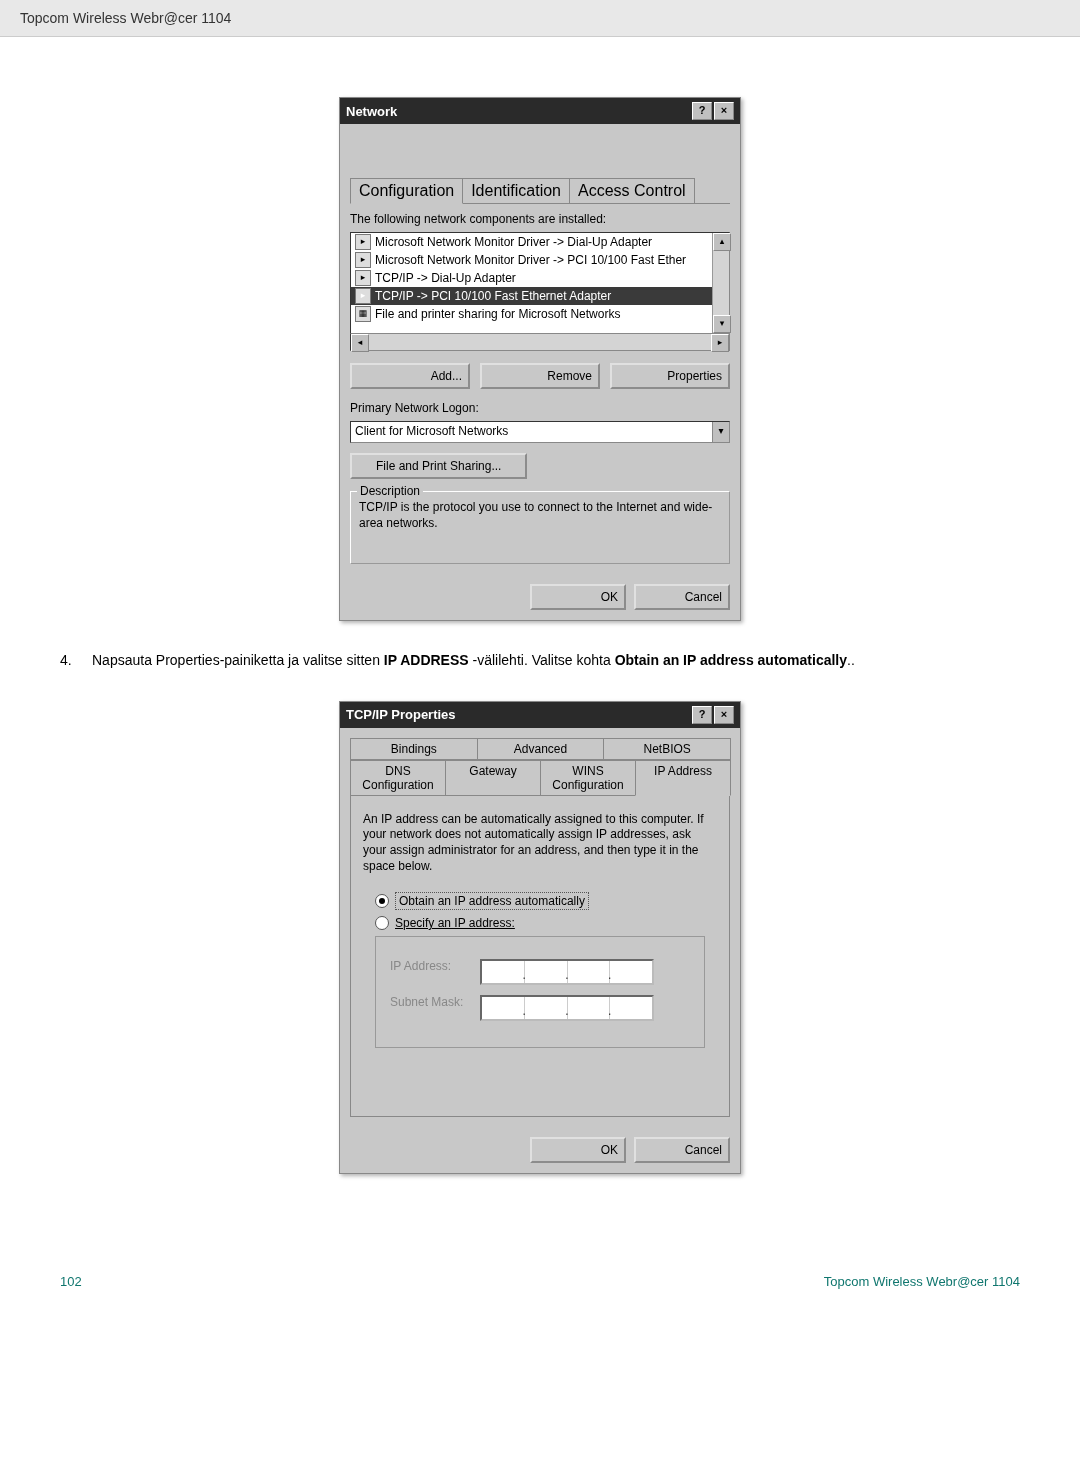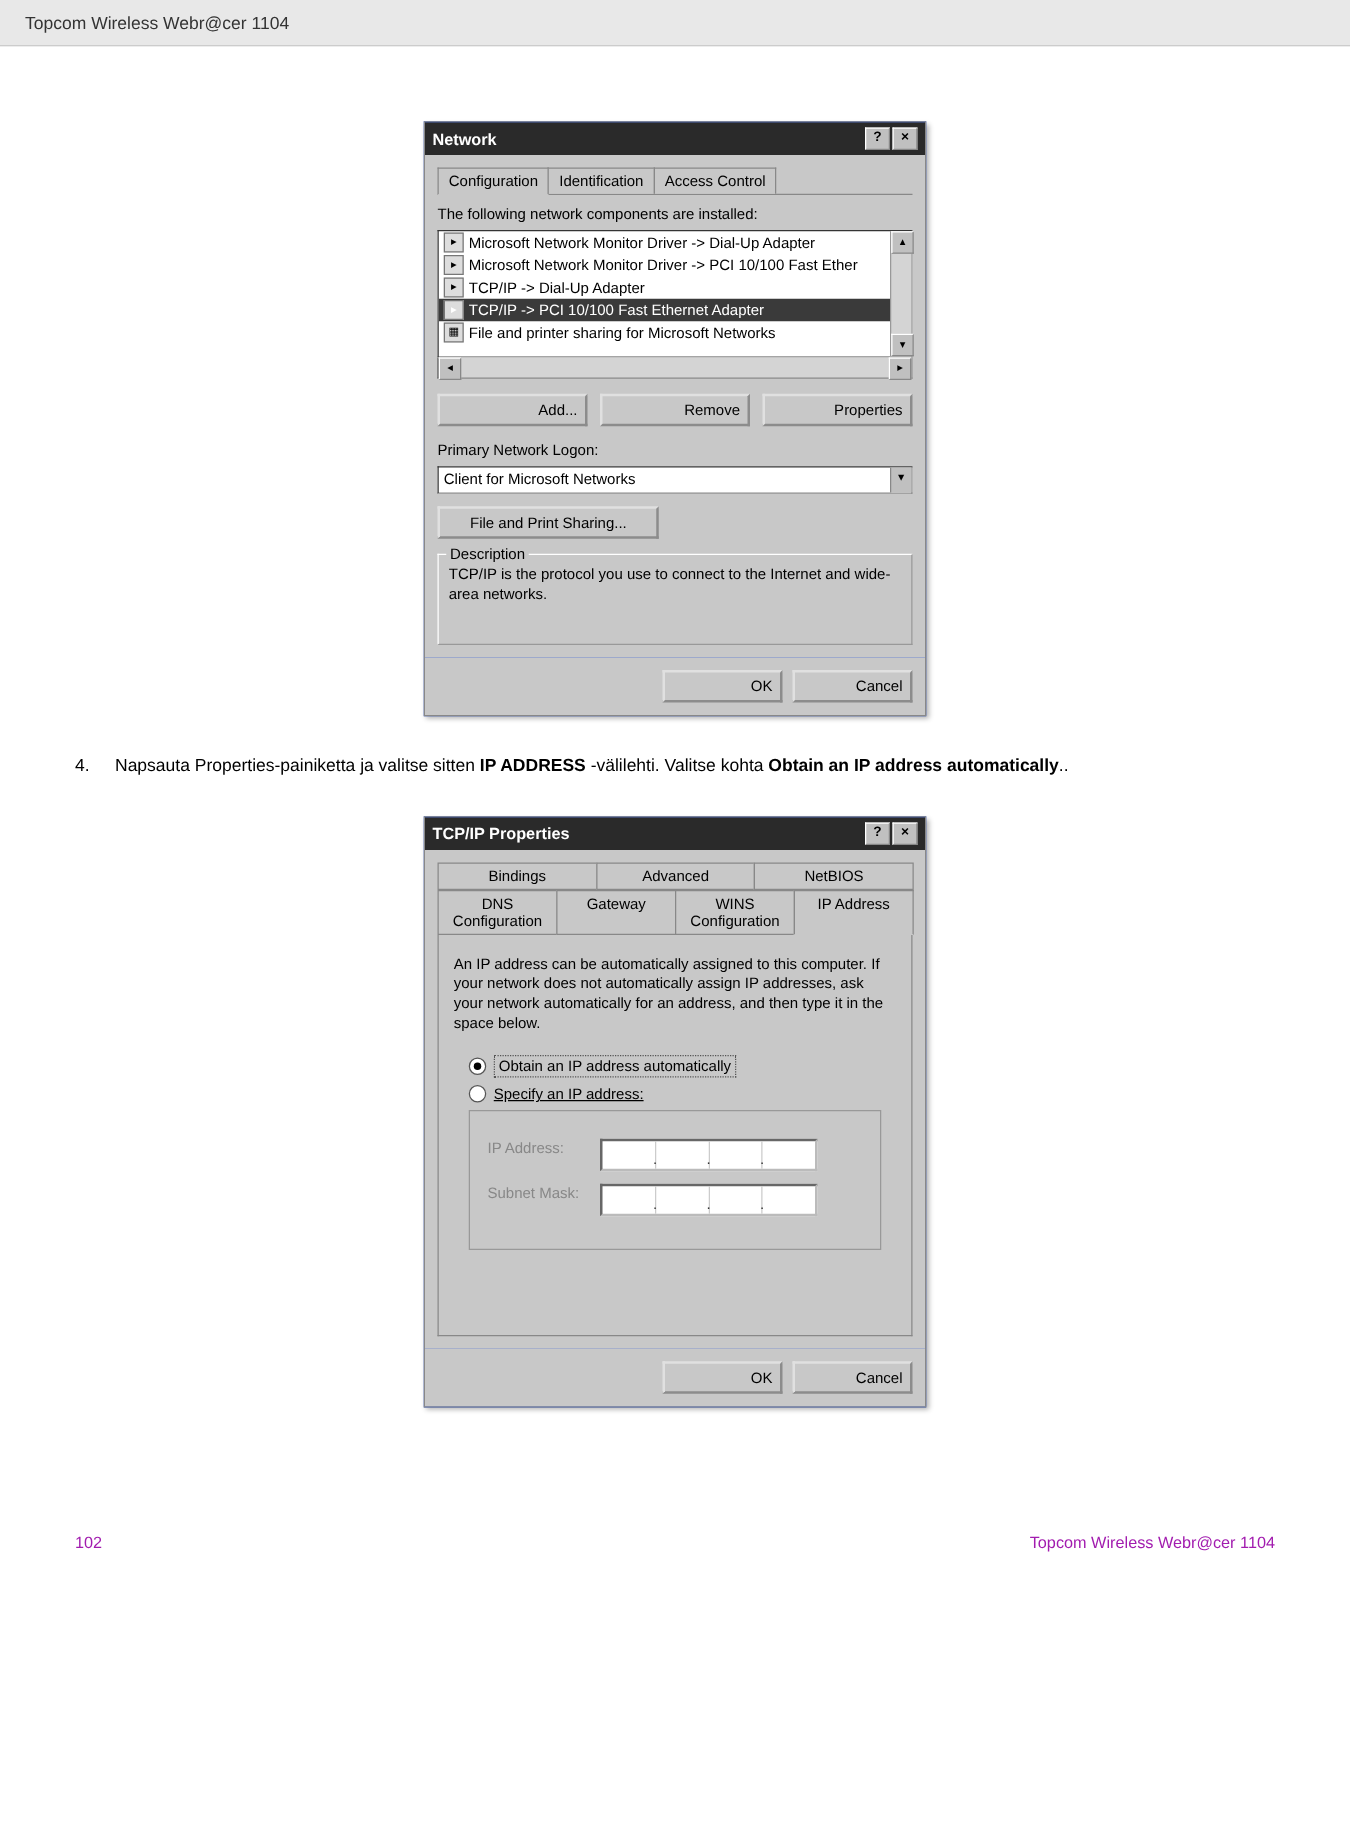--- a/index.html
+++ b/index.html
@@ -56,26 +56,27 @@
     padding: 10px;
     background: #c8c8c8;
   }
   .tabs {
     display: flex;
     border-bottom: 1px solid #888;
     margin-bottom: 8px;
   }
   .tab {
     padding: 3px 8px;
-    font-size: 12px;
+    font-size: 16px;
     border: 1px solid #888;
     border-bottom: none;
     background: #c8c8c8;
     margin-right: -1px;
     position: relative;
+    margin-top: 44px;
   }
   .tab.active {
     background: #c8c8c8;
     border-bottom: 1px solid #c8c8c8;
     margin-bottom: -1px;
     z-index: 1;
   }
   .label-text {
     font-size: 12px;
     margin-bottom: 6px;
@@ -238,21 +239,21 @@
   .field-row{display:flex;gap:10px;margin:10px 0;color:#888;font-size:12px;}
   .field-row .lbl{width:80px;}
   .ip-input{
     display:flex;border:2px inset #bbb;background:#fff;height:22px;width:170px;
   }
   .ip-input .oct{flex:1;border-right:1px solid #ccc;position:relative;}
   .ip-input .oct:last-child{border-right:none;}
   .ip-input .dot{position:absolute;right:-2px;bottom:1px;font-size:12px;color:#333;}
   .page-footer{
     display:flex;justify-content:space-between;
-    padding:20px 60px;font-size:13px;color:#a21caf;margin-top:80px;
+    padding:20px 60px;font-size:13px;color:#0f766e;margin-top:80px;
   }
 </style>
 </head>
 <body>
 
 <div class="header-bar">
   <span>Topcom Wireless Webr@cer 1104</span>
 </div>
 
 <div class="dialog">
@@ -357,21 +358,21 @@
       </div>
       <div class="t2row">
         <div class="t2">DNS Configuration</div>
         <div class="t2">Gateway</div>
         <div class="t2">WINS Configuration</div>
         <div class="t2 active">IP Address</div>
       </div>
     </div>
 
     <div style="border:1px solid #888;border-top:none;padding:4px 4px 60px 4px;background:#c8c8c8;">
-      <div class="info-text">An IP address can be automatically assigned to this computer. If your network does not automatically assign IP addresses, ask your network automatically for an address, and then type it in the space below.</div>
+      <div class="info-text">An IP address can be automatically assigned to this computer. If your network does not automatically assign IP addresses, ask your assign administrator for an address, and then type it in the space below.</div>
 
       <div class="radio-row">
         <span class="radio checked"></span>
         <span class="dotted-box">Obtain an IP address automatically</span>
       </div>
       <div class="radio-row" style="margin-top:4px;text-decoration:underline;">
         <span class="radio"></span>
         <span>Specify an IP address:</span>
       </div>
 

